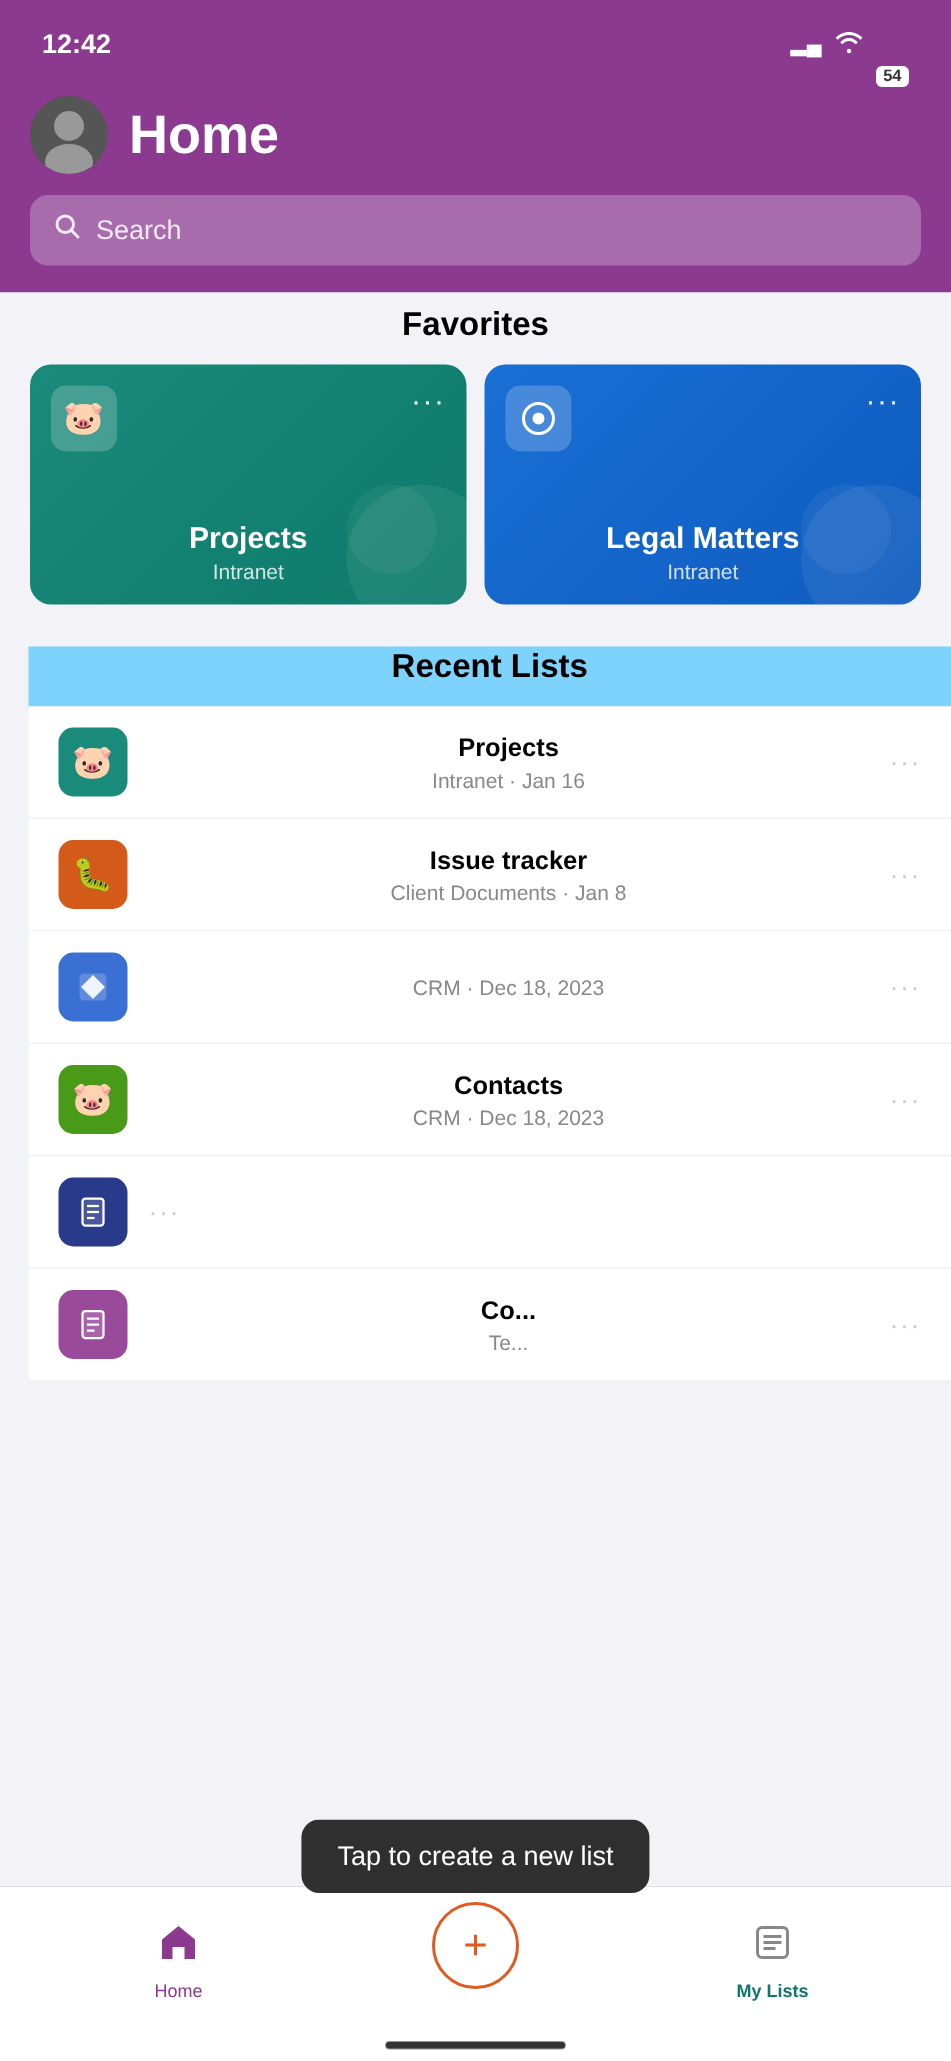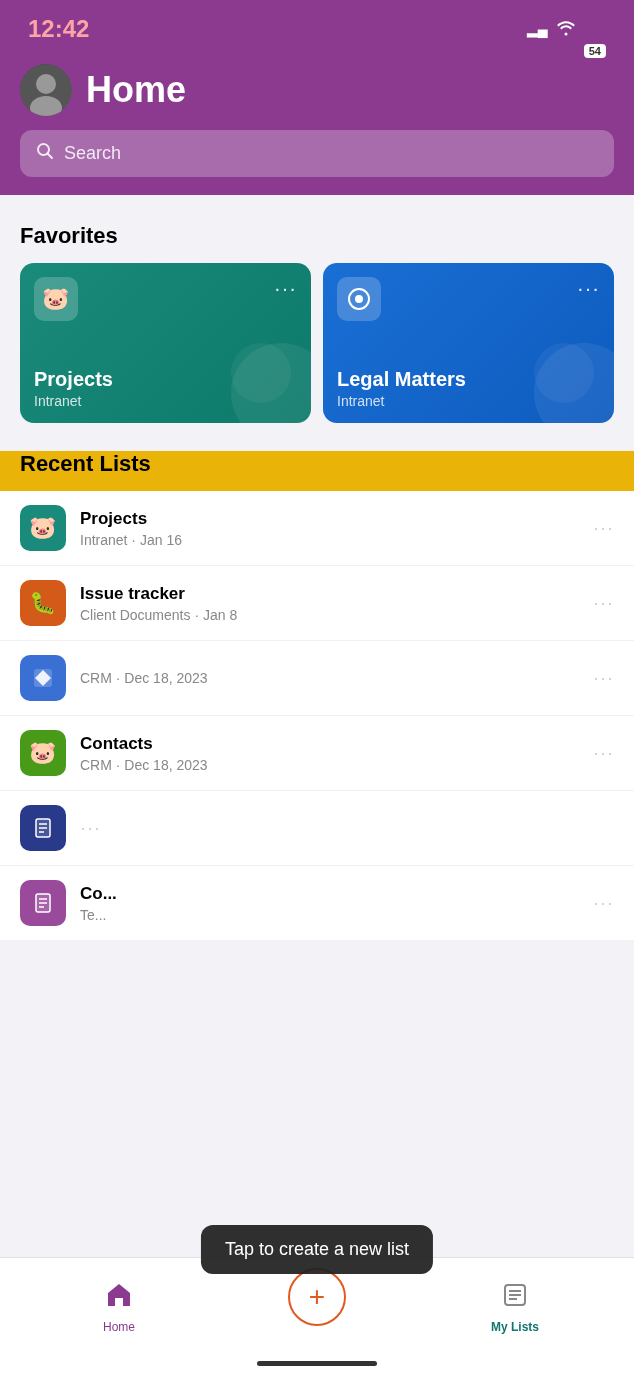--- a/index.html
+++ b/index.html
@@ -15,22 +15,22 @@
     
     .status-bar {
       background: #8b3a8f;
       display: flex;
       justify-content: space-between;
       align-items: center;
       padding: 14px 28px 10px;
       height: 54px;
     }
     .status-time {
-      color: #fca5a5;
-      font-size: 24px;
+      color: #ffffff;
+      font-size: 18px;
       font-weight: 600;
     }
     .status-icons {
       display: flex;
       align-items: center;
       gap: 8px;
     }
     .signal-icon, .wifi-icon, .battery-icon {
       color: white;
       font-size: 14px;
@@ -94,21 +94,22 @@
     }
     .search-placeholder {
       color: rgba(255,255,255,0.85);
       font-size: 18px;
       font-weight: 400;
     }
 
     
     .main-content {
       background: #f2f2f7;
-      padding: 28px 0;
+      padding: 8px 0;
+      text-align: center;
     }
 
     
     .section-title {
       font-size: 22px;
       font-weight: 700;
       color: #000;
       padding: 0 20px;
       margin-bottom: 14px;
     }
@@ -187,21 +188,22 @@
       right: 20px;
       bottom: 20px;
       width: 60px;
       height: 60px;
       border-radius: 50%;
       background: rgba(255,255,255,0.05);
     }
 
     
     .recent-section {
-      background: #eab308;
+      background: #7dd3fc;
+      margin-left: 19px;
     }
     .list-items {
       background: white;
       margin: 0 0;
     }
     .list-item {
       display: flex;
       align-items: center;
       padding: 14px 20px;
       border-bottom: 1px solid #f0f0f0;
@@ -242,21 +244,21 @@
     }
     .list-item-more {
       color: #ccc;
       font-size: 18px;
       letter-spacing: 1px;
     }
 
     
     .tooltip-overlay {
       position: fixed;
-      bottom: 100px;
+      bottom: 112px;
       left: 50%;
       transform: translateX(-50%);
       background: rgba(30,30,30,0.92);
       color: white;
       font-size: 18px;
       font-weight: 500;
       padding: 14px 24px;
       border-radius: 12px;
       white-space: nowrap;
       z-index: 100;

